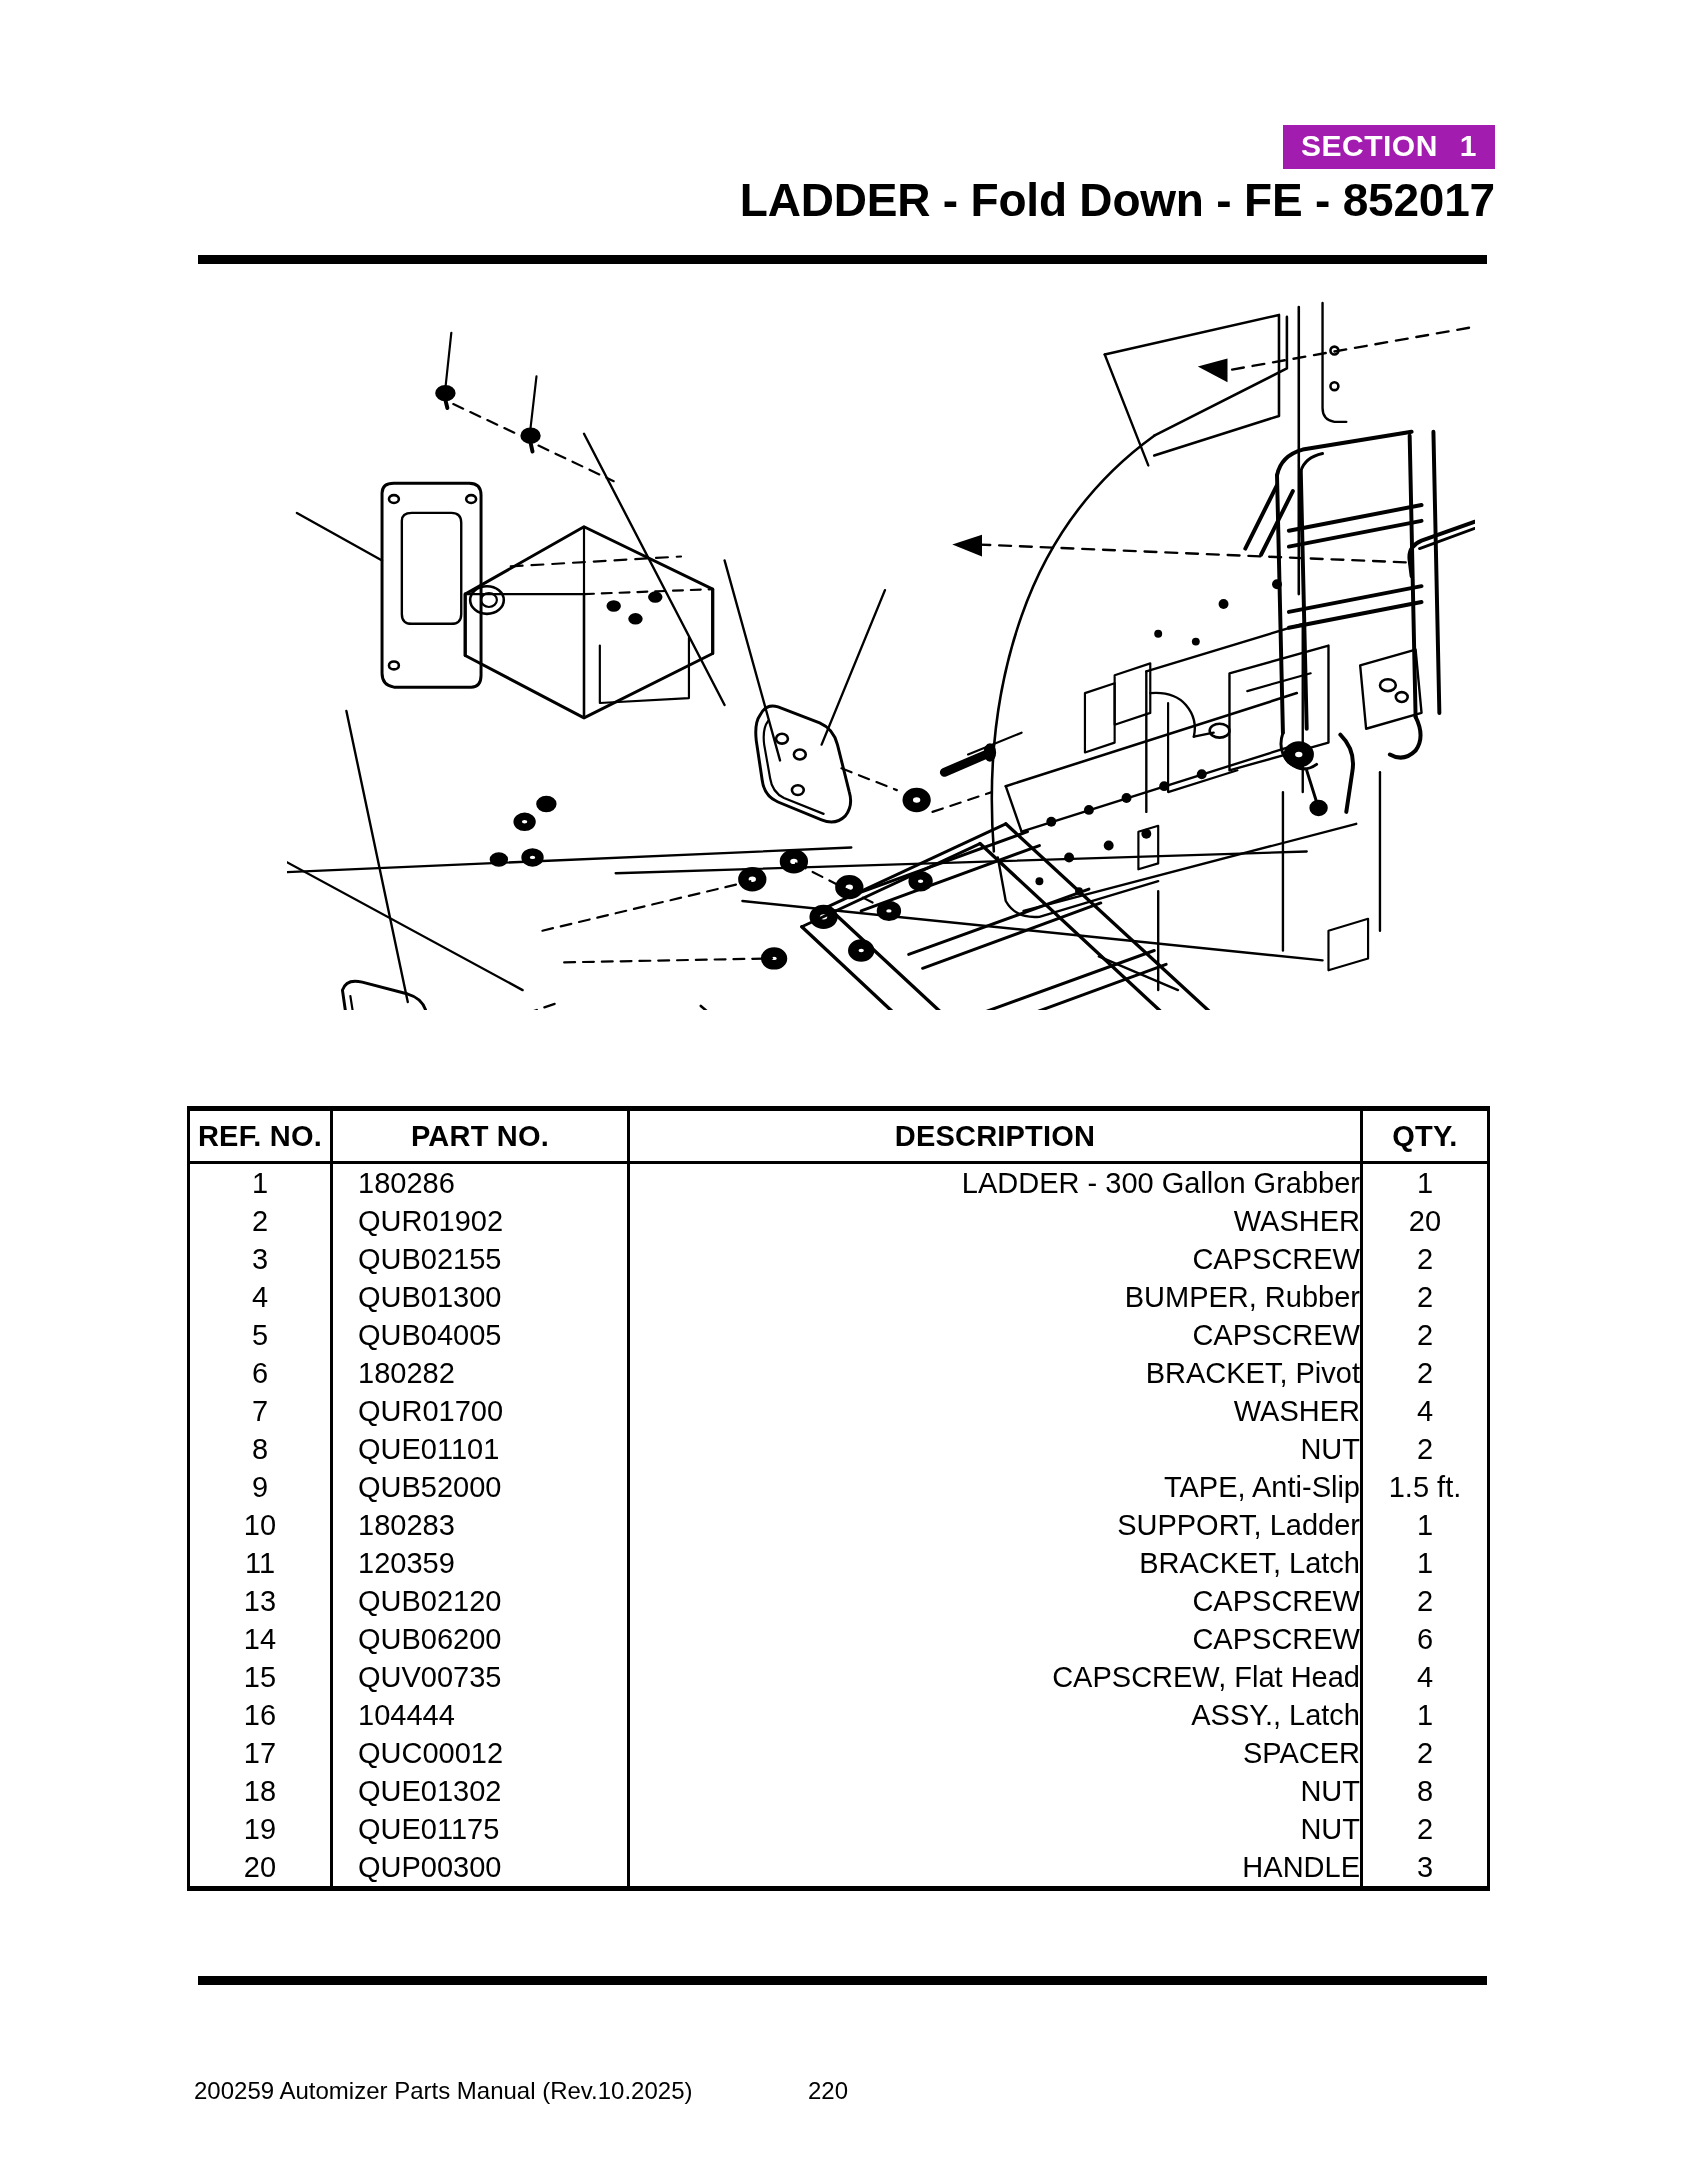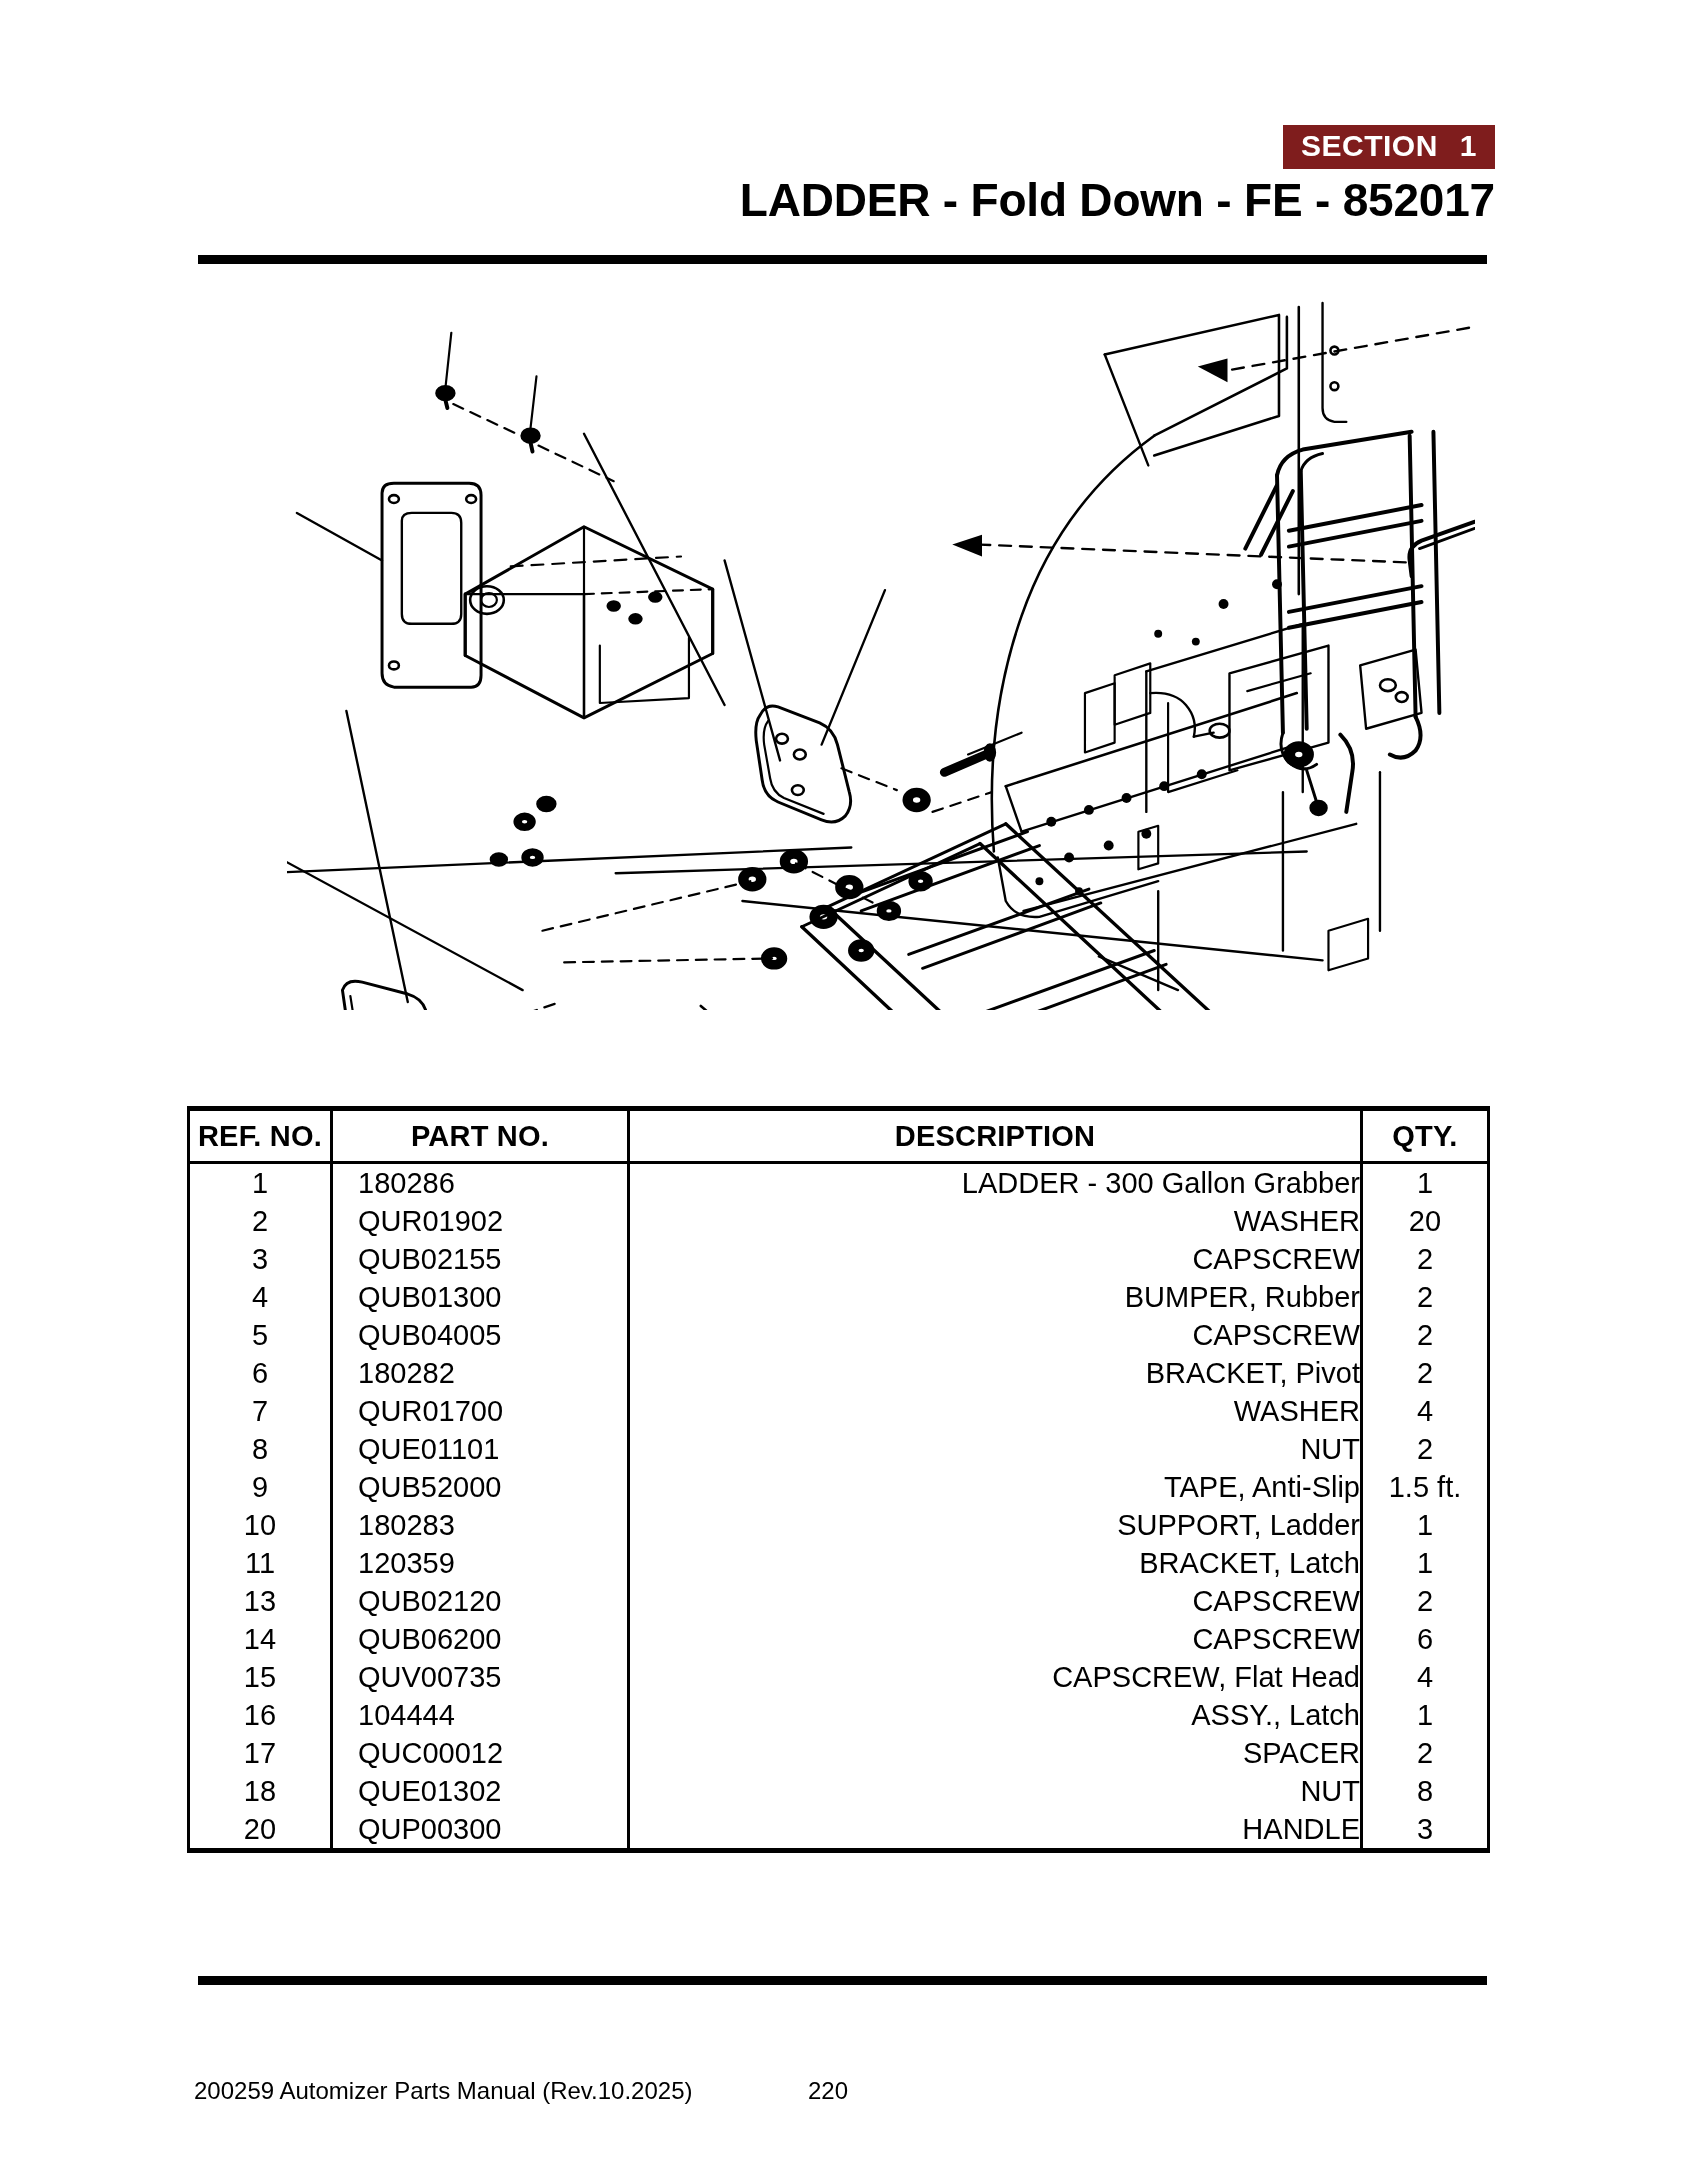--- a/index.html
+++ b/index.html
@@ -21,21 +21,21 @@
     position: absolute;
     left: 0; top: 0;
     width: 1683px;
     height: 2178px;
   }
 
   .section-badge {
     position: absolute;
     right: 188px;
     top: 125px;
-    background: #7f1d1d;
+    background: #a21caf;
     color: #ffffff;
     font-size: 30px;
     font-weight: bold;
     letter-spacing: 0.5px;
     padding: 6px 18px 8px 18px;
     line-height: 1;
     white-space: nowrap;
   }
   .section-badge .sec-num {
     margin-left: 22px;
@@ -554,20 +554,26 @@
             <td class="cell-desc">SPACER</td>
             <td class="cell-qty">2</td>
           </tr>
           <tr>
             <td class="cell-ref">18</td>
             <td class="cell-part">QUE01302</td>
             <td class="cell-desc">NUT</td>
             <td class="cell-qty">8</td>
           </tr>
           <tr>
+            <td class="cell-ref">19</td>
+            <td class="cell-part">QUE01175</td>
+            <td class="cell-desc">NUT</td>
+            <td class="cell-qty">2</td>
+          </tr>
+          <tr>
             <td class="cell-ref">20</td>
             <td class="cell-part">QUP00300</td>
             <td class="cell-desc">HANDLE</td>
             <td class="cell-qty">3</td>
           </tr>
         </tbody>
     </table>
   </div>
 
   <div class="rule-bottom"></div>

